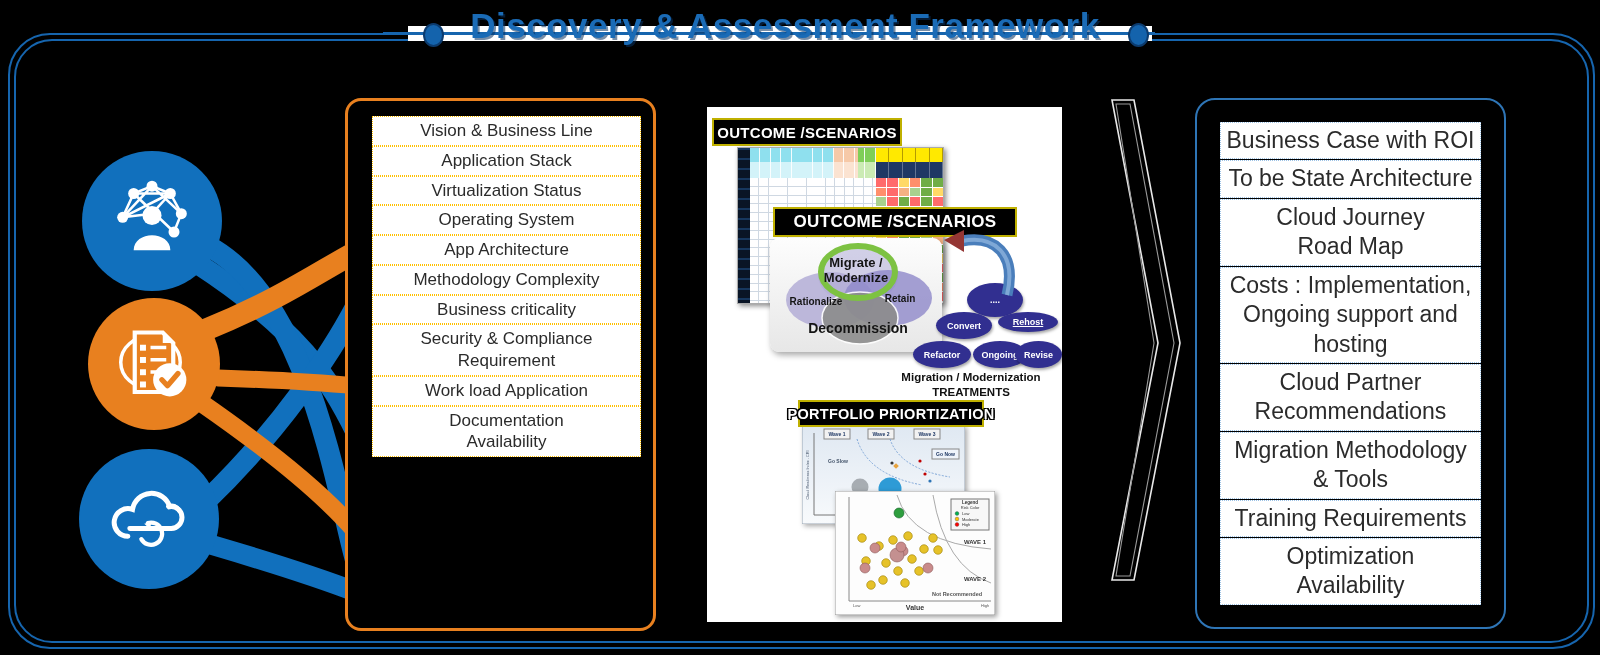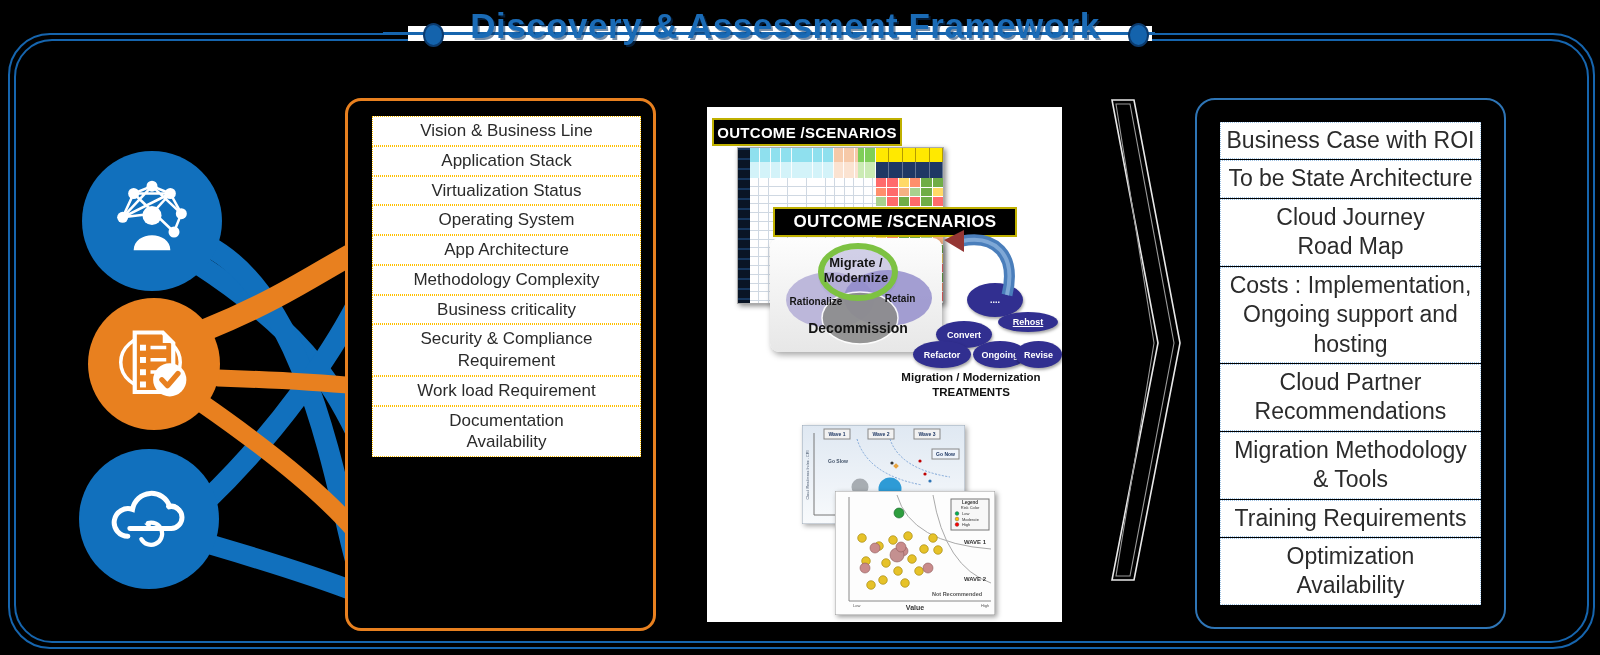--- a/index.html
+++ b/index.html
@@ -153,21 +153,21 @@
     <div class="in-list">
       <div class="ibox">Vision &amp; Business Line</div>
       <div class="ibox">Application Stack</div>
       <div class="ibox">Virtualization Status</div>
       <div class="ibox">Operating System</div>
       <div class="ibox">App Architecture</div>
       <div class="ibox">Methodology Complexity</div>
       <div class="ibox">Business criticality</div>
       <div class="ibox">Security &amp; Compliance
 Requirement</div>
-      <div class="ibox">Work load Requirement</div>
+      <div class="ibox">Work load Application</div>
       <div class="ibox">Documentation
 Availability</div>
     </div>
   </div>
 
   <div class="abs panel">
 
     <div class="lbl" style="left:5px;top:11px;width:186px;height:24px;font-size:15px;">OUTCOME /SCENARIOS</div>
 
     <div class="sheet">
@@ -276,28 +276,30 @@
       <div class="vlabel" style="left:18px;top:82px;width:140px;font-size:14px;">Decommission</div>
     </div>
 
     <svg class="abs" style="left:225px;top:118px;z-index:4;" width="120" height="100" viewBox="0 0 120 100" fill="none">
       <path d="M 75,70 C 85,28 62,10 30,16" stroke="#4A7EBB" stroke-width="11"></path>
       <path d="M 75,70 C 85,28 62,10 30,16" stroke="#7FA8D6" stroke-width="4"></path>
       <polygon points="12,15 32,5 32,27" fill="#943634"></polygon>
     </svg>
 
     <div class="tell" style="left:260px;top:176px;width:56px;height:34px;">....</div>
-    <div class="tell" style="left:229px;top:214px;width:56px;height:27px;">Convert</div>
+    <div class="tell" style="left:229px;top:205px;width:56px;height:27px;">Convert</div>
     <div class="tell" style="left:291px;top:205px;width:60px;height:20px;text-decoration:underline;">Rehost</div>
     <div class="tell" style="left:206px;top:234px;width:58px;height:27px;">Refactor</div>
     <div class="tell" style="left:266px;top:234px;width:54px;height:27px;">Ongoing</div>
     <div class="tell" style="left:308px;top:234px;width:47px;height:27px;">Revise</div>
     <div class="tcaption">Migration / Modernization
 TREATMENTS</div>
 
+    <div class="lbl" style="left:91px;top:293px;width:182px;height:23px;font-size:14.5px;z-index:4;overflow:visible;
+                text-shadow:1.3px 1.3px 0 #000,-1.3px 1.3px 0 #000,1.3px -1.3px 0 #000,-1.3px -1.3px 0 #000;">PORTFOLIO PRIORTIZATION</div>
 
     <svg class="pchart" width="163" height="99" viewBox="0 0 163 99">
       <defs>
           <linearGradient id="pg" x1="0" y1="0" x2="0" y2="1">
         <stop offset="0" stop-color="#dfe8f2"></stop>
             <stop offset="1" stop-color="#f8fafc"></stop>
           </linearGradient>
         </defs>
       <rect x="0" y="0" width="163" height="99" fill="url(#pg)" stroke="#9aa7b5"></rect>
       <line x1="12" y1="8" x2="12" y2="90" stroke="#777" stroke-width="1"></line>

